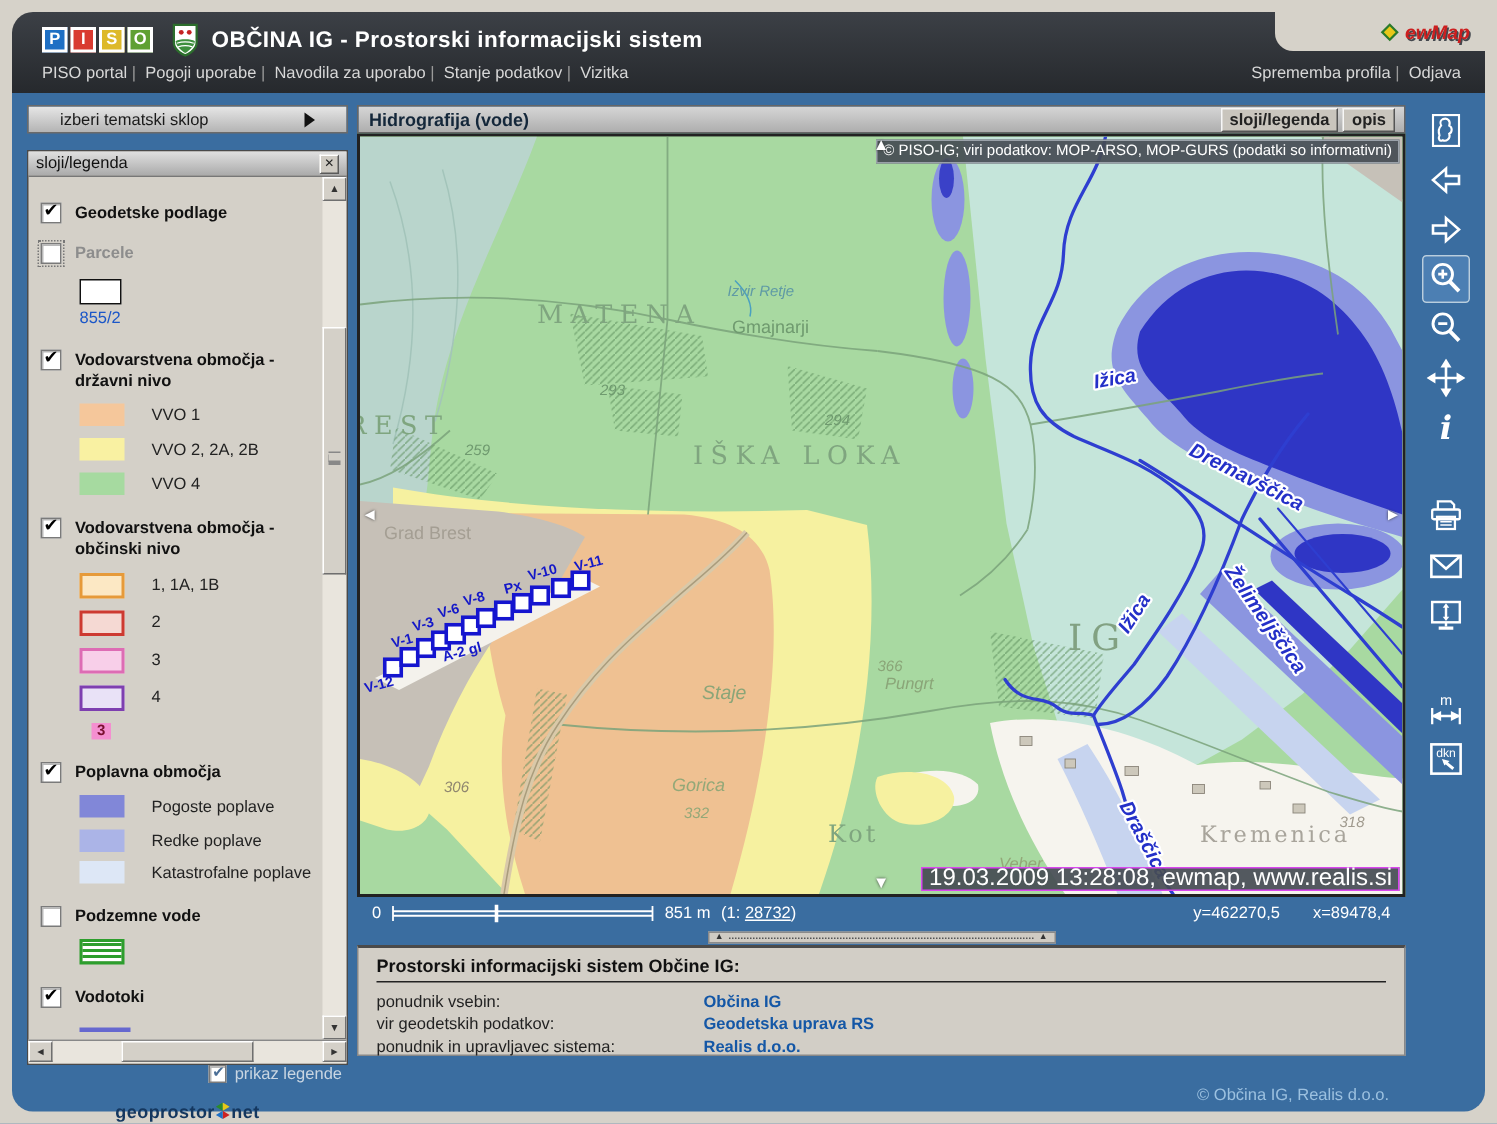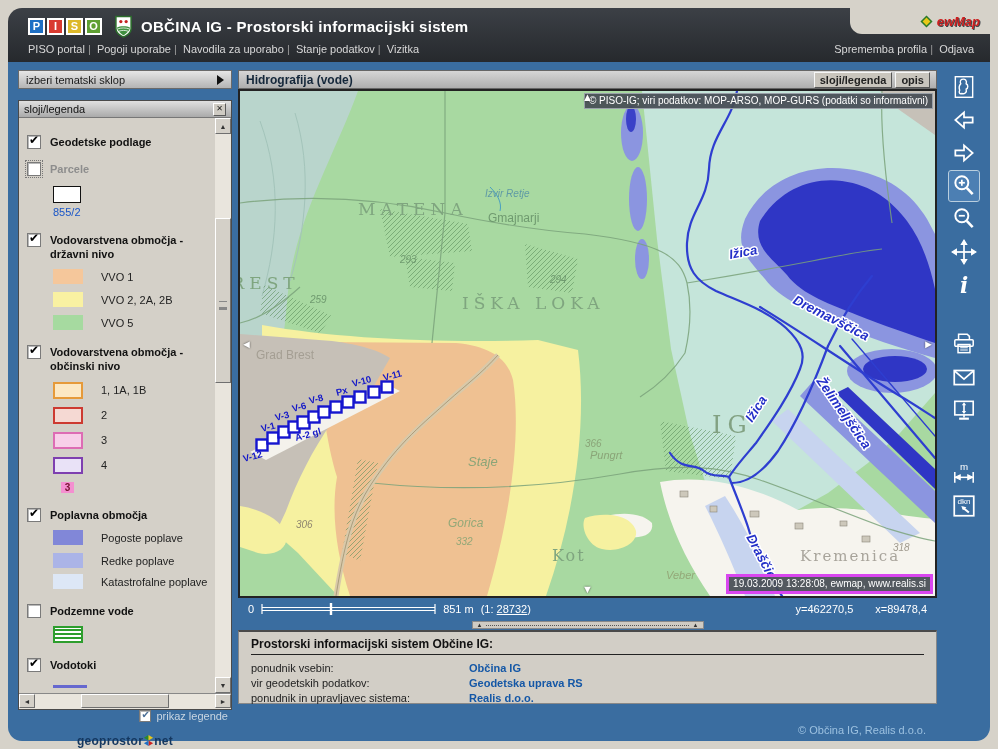--- a/index.html
+++ b/index.html
@@ -27,21 +27,21 @@
   .mnav .lnk { color:#d8d8d8; cursor:pointer; }
   .mnav .lnk + .lnk::before { content:"\00a0|\00a0\00a0"; color:#9a9a9a; }
   .mnav.right { margin-left:auto; }
 
   
   .content { position:relative; flex:1; background:#3a6da0; border-radius:0 0 14px 14px; }
 
   
   .sidebar { position:absolute; left:10px; top:8px; width:214px; }
   .tematski { height:19px; background:linear-gradient(#e6e6e6,#b4b4b4); border:1px solid #6a6a6a;
-    display:flex; align-items:center; padding:0 7px; font-size:11px; color:#1a1a1a; cursor:pointer; }
+    display:flex; align-items:center; padding:0 21px; font-size:11px; color:#1a1a1a; cursor:pointer; }
   .tematski .tri { margin-left:auto; width:0; height:0; border-left:7px solid #111;
     border-top:5px solid transparent; border-bottom:5px solid transparent; }
   .panel { position:absolute; top:30px; left:0; width:214px; border:1px solid #4a4a4a; background:#d4d0c8; }
   .panel-header { height:17px; background:linear-gradient(#e0e0e0,#aaa); border-bottom:1px solid #777;
     display:flex; align-items:center; padding:0 5px; font-size:11px; color:#111; }
   .xbtn { margin-left:auto; width:13px; height:13px; background:#cfcbc3; border:1px solid;
     border-color:#fff #5a5a5a #5a5a5a #fff; font-size:8px; line-height:10px; text-align:center;
     color:#222; cursor:pointer; }
   .panel-body { position:relative; height:575px; overflow:hidden; padding:2px 22px 0 8px; }
   .grp { display:flex; gap:9px; margin:15px 0 2px; align-items:flex-start; }
@@ -85,22 +85,22 @@
   .mappanel { position:absolute; left:230px; top:8px; width:699px; }
   .maptitle { height:19px; background:linear-gradient(#d6d6d6,#aeaeae); border:1px solid #666;
     display:flex; align-items:center; padding:0 6px 0 7px; font-size:12px; font-weight:bold; color:#14273a; }
   .mbtns { margin-left:auto; display:flex; gap:3px; }
   .mbtn { font-size:11px; padding:0 5px; line-height:14px; background:#c9c5bd; border:1px solid;
     border-color:#f7f7f7 #555 #555 #f7f7f7; color:#222; cursor:pointer; }
   .mapview { position:relative; height:509px; border:2px solid #222; background:#a8d9a1; overflow:hidden; }
   .mapview svg.mapsvg { position:absolute; left:0; top:0; }
   .attrib { position:absolute; top:2px; right:2px; background:rgba(70,76,84,.93); border:1px solid #9aa1a9;
     color:#fff; font-size:10px; padding:0 4px; line-height:14px; }
-  .stamp { position:absolute; bottom:2px; right:2px; background:rgba(70,76,84,.93); border:3px solid #d946ef;
-    color:#fff; font-size:10px; padding:0 4px; line-height:14px; }
+  .stamp { position:absolute; bottom:2px; right:2px; background:rgba(70,76,84,.93); border:1px solid #d946ef;
+    color:#fff; font-size:16px; padding:0 4px; line-height:14px; }
   .pan { position:absolute; color:#fff; font-size:11px; line-height:11px;
     text-shadow:0 0 2px #333; cursor:pointer; }
   .pan.t { left:50%; top:1px; transform:translateX(-50%); }
   .pan.b { left:50%; bottom:1px; transform:translateX(-50%); }
   .pan.l { left:1px; top:50%; transform:translateY(-50%); }
   .pan.r { right:1px; top:50%; transform:translateY(-50%); }
   .scalerow { height:22px; display:flex; align-items:center; color:#fff; font-size:11px;
     padding:0 10px; gap:7px; }
   .ratio a { color:#fff; text-decoration:underline; cursor:pointer; }
   .coords { margin-left:auto; display:flex; gap:22px; }
@@ -203,21 +203,21 @@
           <div class="item">
               <span class="sw" style="background:#f5c79b"></span>
               <span>VVO 1</span>
             </div>
           <div class="item">
               <span class="sw" style="background:#f9f1a2"></span>
               <span>VVO 2, 2A, 2B</span>
             </div>
           <div class="item">
               <span class="sw" style="background:#a6daa0"></span>
-              <span>VVO 5</span>
+              <span>VVO 4</span>
             </div>
 
           <div class="grp">
             <span class="cb checked"></span>
             <span class="grp-label" style="max-width:145px">Vodovarstvena območja - občinski nivo</span>
           </div>
           <div class="item">
               <span class="sw outline" style="background:#fce8c4;border-color:#e69a3a"></span>
               <span>1, 1A, 1B</span>
             </div>

